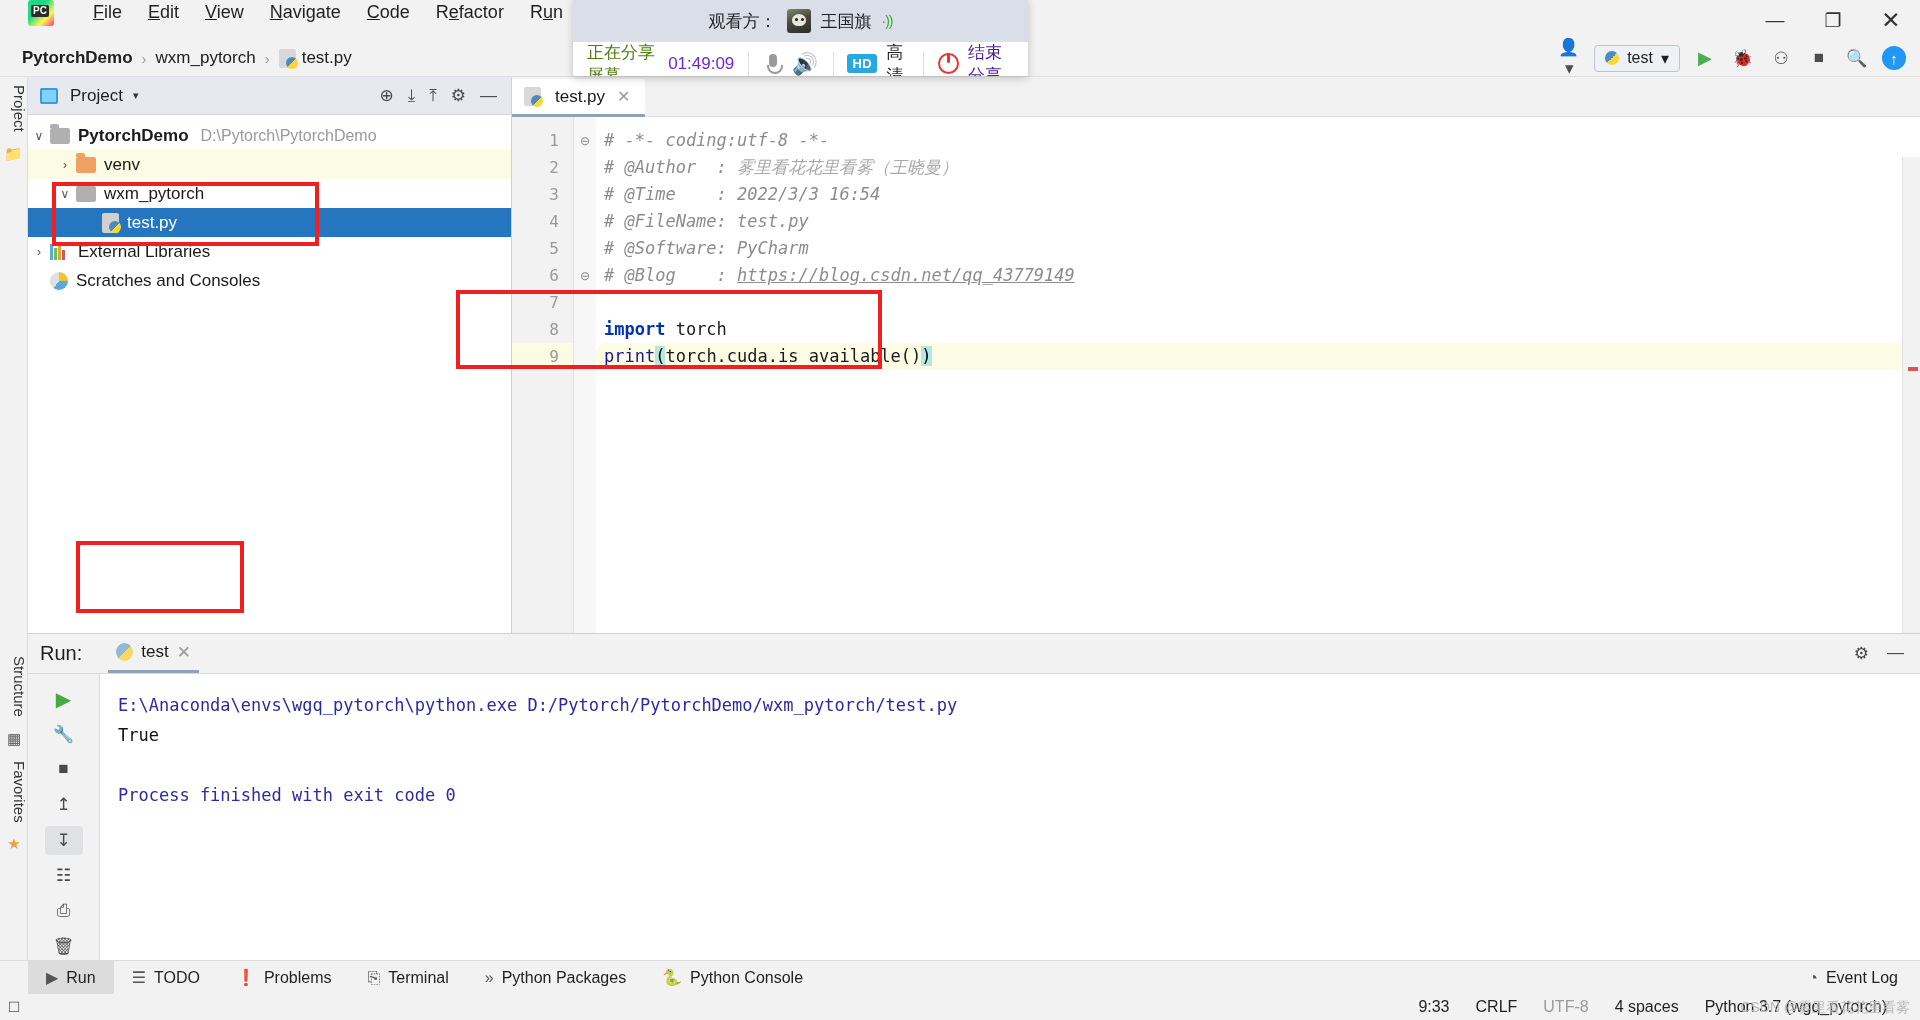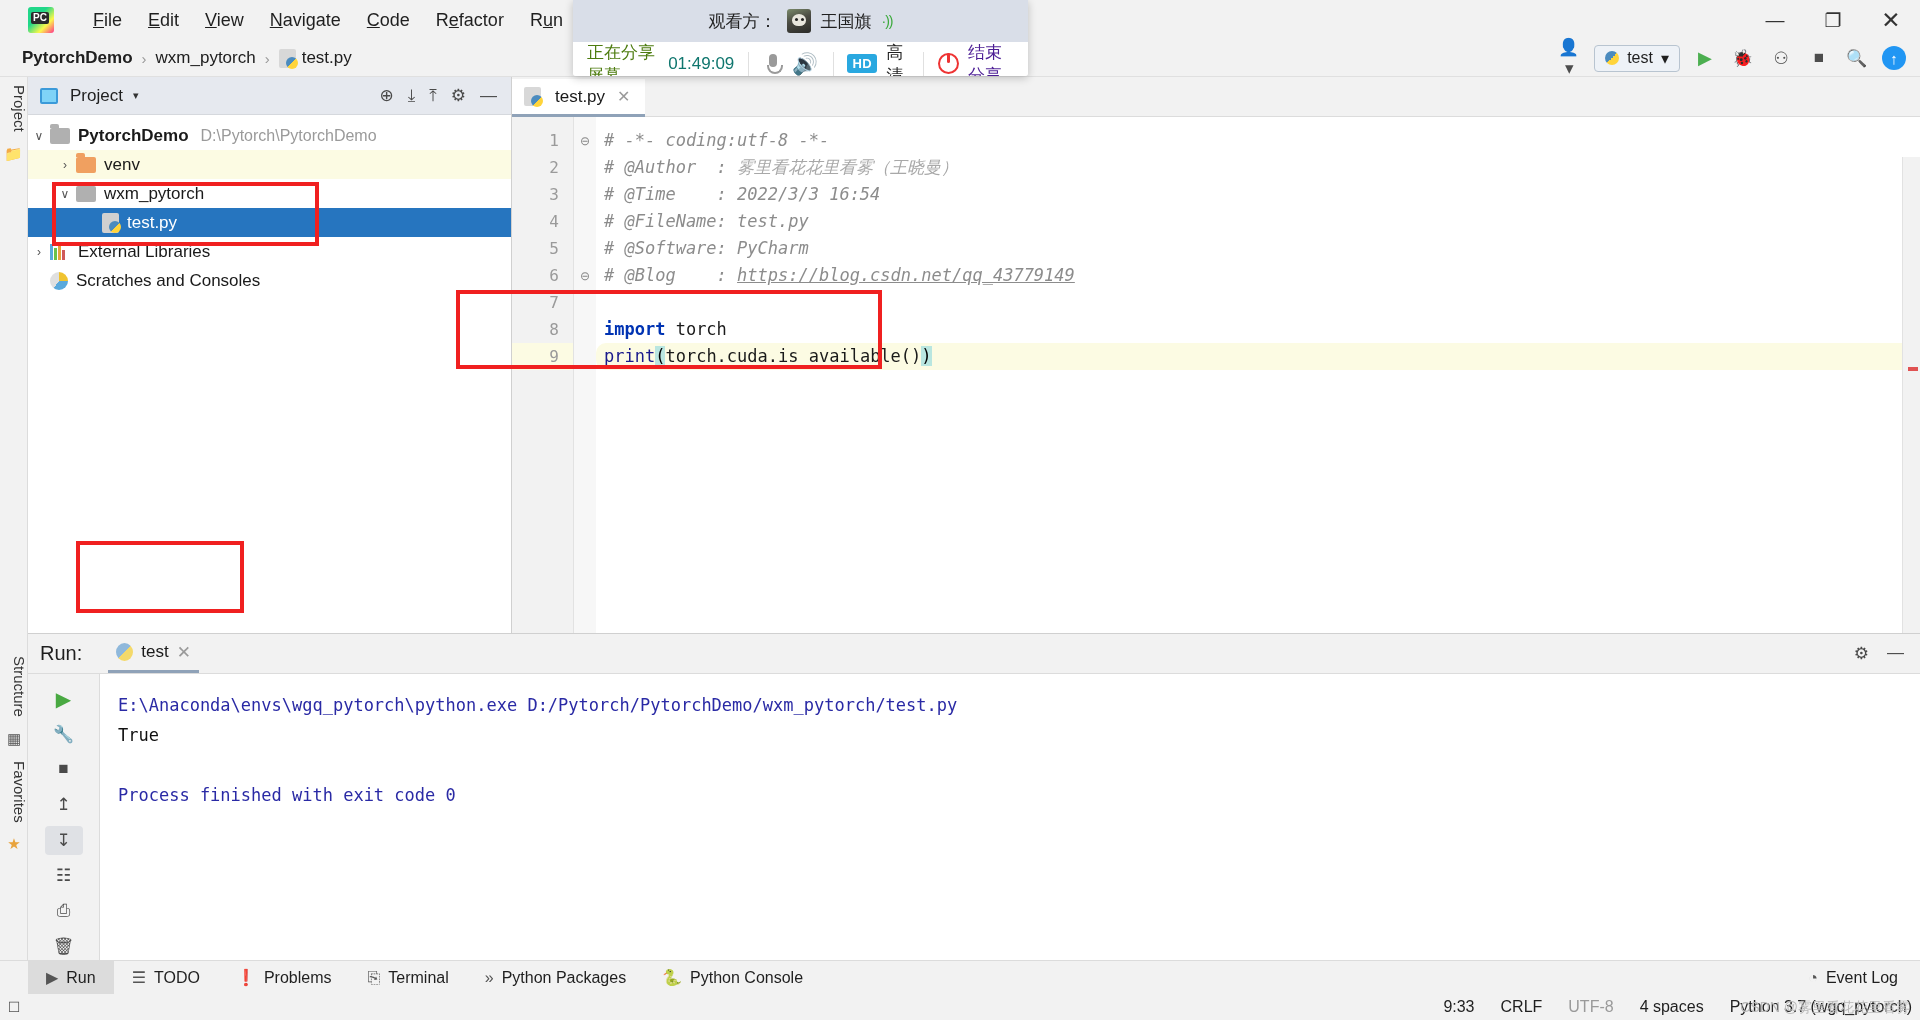--- a/index.html
+++ b/index.html
@@ -7,21 +7,21 @@
     width: 1920px; height: 1020px;
     font-family: "Liberation Sans", sans-serif;
     background: #f2f2f2;
     overflow: hidden;
   }
   #app { position: relative; width: 1920px; height: 1020px; background: #f2f2f2; }
 
   
   .menubar {
     position: absolute; top: 0; left: 0; width: 1920px; height: 40px;
-    background: #f2f2f2; display: flex; align-items: center;
+    background: #f2f2f2; display: flex; 
   }
   .pc-logo {
     width: 26px; height: 26px; margin-left: 28px; border-radius: 3px;
     background: linear-gradient(135deg, #21d789 0%, #21d789 38%, #fcf84a 70%, #ff318c 100%);
     position: relative;
   }
   .pc-logo::after {
     content: "PC"; position: absolute; left: 3px; top: 5px;
     font-size: 10px; font-weight: bold; color: #1e1e1e;
     background: #2b2b2b; color: #fff; padding: 1px 2px; border-radius: 2px;
@@ -239,21 +239,21 @@
       padding: 0 18px; height: 34px; }
   .bb-item.active { background: #dcdcdc; }
   .bb-right { margin-left: auto; display: flex; align-items: center; gap: 8px; padding-right: 22px;
       font-size: 16px; color: #1f1f1f; }
   .statusbar {
     position: absolute; left: 0; top: 994px; width: 1920px; height: 26px;
     background: #f2f2f2; display: flex; align-items: center;
   }
   .sb-left { width: 28px; text-align: center; font-size: 14px; color: #555; }
   .sb-right { margin-left: auto; display: flex; align-items: center; gap: 26px;
-      padding-right: 8px; font-size: 16px; color: #1f1f1f; }
+      padding-right: 33px; font-size: 16px; color: #1f1f1f; }
   .sb-dim { color: #9a9a9a; }
   .watermark { position: absolute; right: 10px; top: 999px; font-size: 14px; color: #b9b9b9; }
 
   
   .share-dialog {
     position: absolute; left: 573px; top: 0; width: 455px; height: 76px;
     box-shadow: 0 2px 8px rgba(0,0,0,0.22); z-index: 100; border-radius: 0 0 3px 3px;
     overflow: hidden;
   }
   .share-top {
@@ -273,21 +273,21 @@
   .avatar::after {
     content:""; position:absolute; left:8px; top:9px; width:3px; height:3px;
     background:#222; border-radius:50%; box-shadow: 6px 0 0 #222;
   }
   .share-name { font-size: 17px; color: #1f1f1f; }
   .sig { color: #3aa93a; font-size: 14px; letter-spacing: -1px; }
   .share-bot {
     height: 43px; background: #fff; display: flex; align-items: center; padding: 0 14px; gap: 0;
   }
   .sb-text { font-size: 17px; color: #4d7c0f; }
-  .sb-time { font-size: 17px; color: #0f766e; margin-left: 12px; font-family: "Liberation Sans", sans-serif; }
+  .sb-time { font-size: 17px; color: #6d28d9; margin-left: 12px; font-family: "Liberation Sans", sans-serif; }
   .sb-div { width: 1px; height: 24px; background: #e0e0e0; margin: 0 14px; }
   .mic-ico { width: 20px; height: 24px; position: relative; }
   .mic-ico::before {
     content:""; position:absolute; left:6px; top:2px; width:8px; height:13px;
     background:#9a9a9a; border-radius:4px;
   }
   .mic-ico::after {
     content:""; position:absolute; left:4px; top:13px; width:12px; height:7px;
     border:2px solid #9a9a9a; border-top:none; border-radius:0 0 8px 8px;
   }

